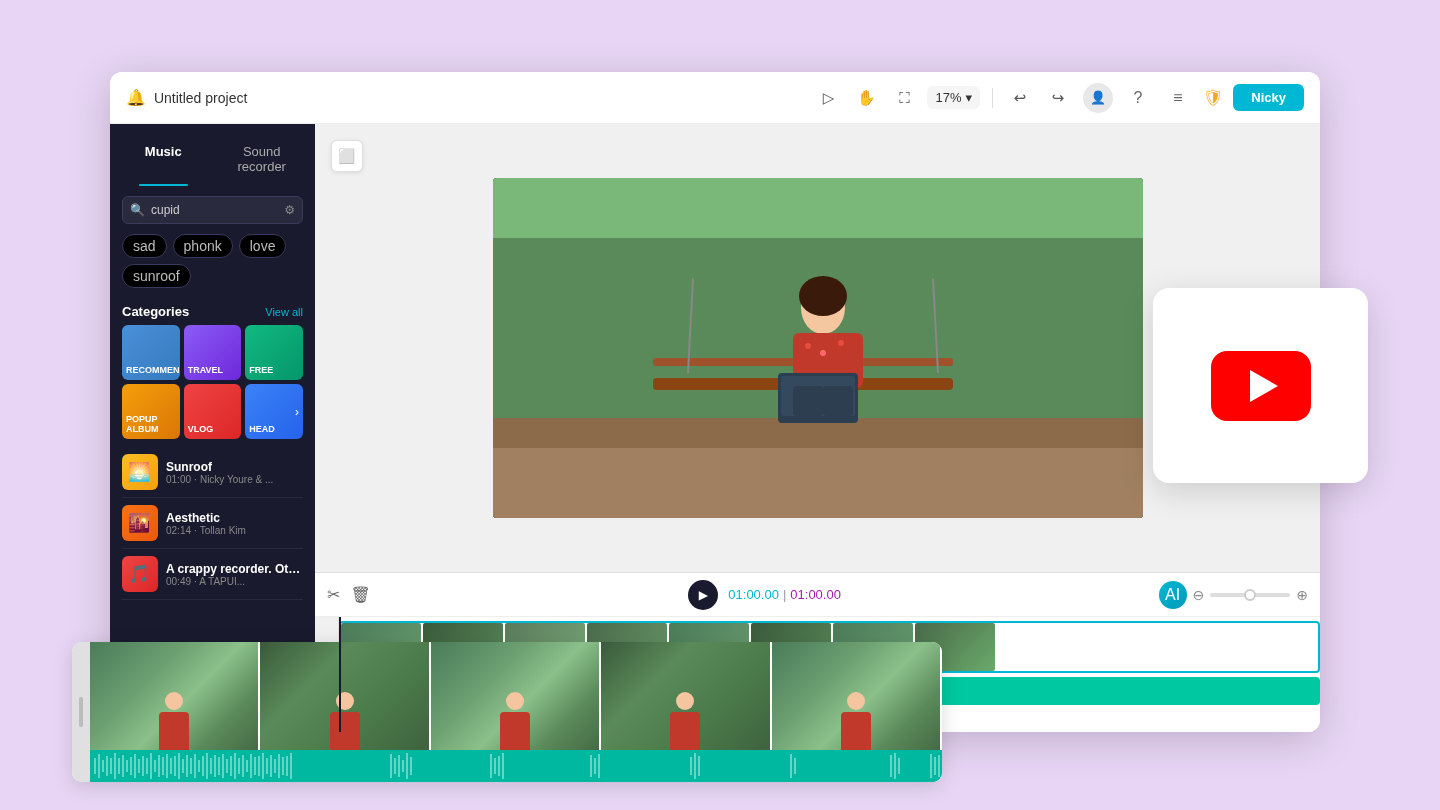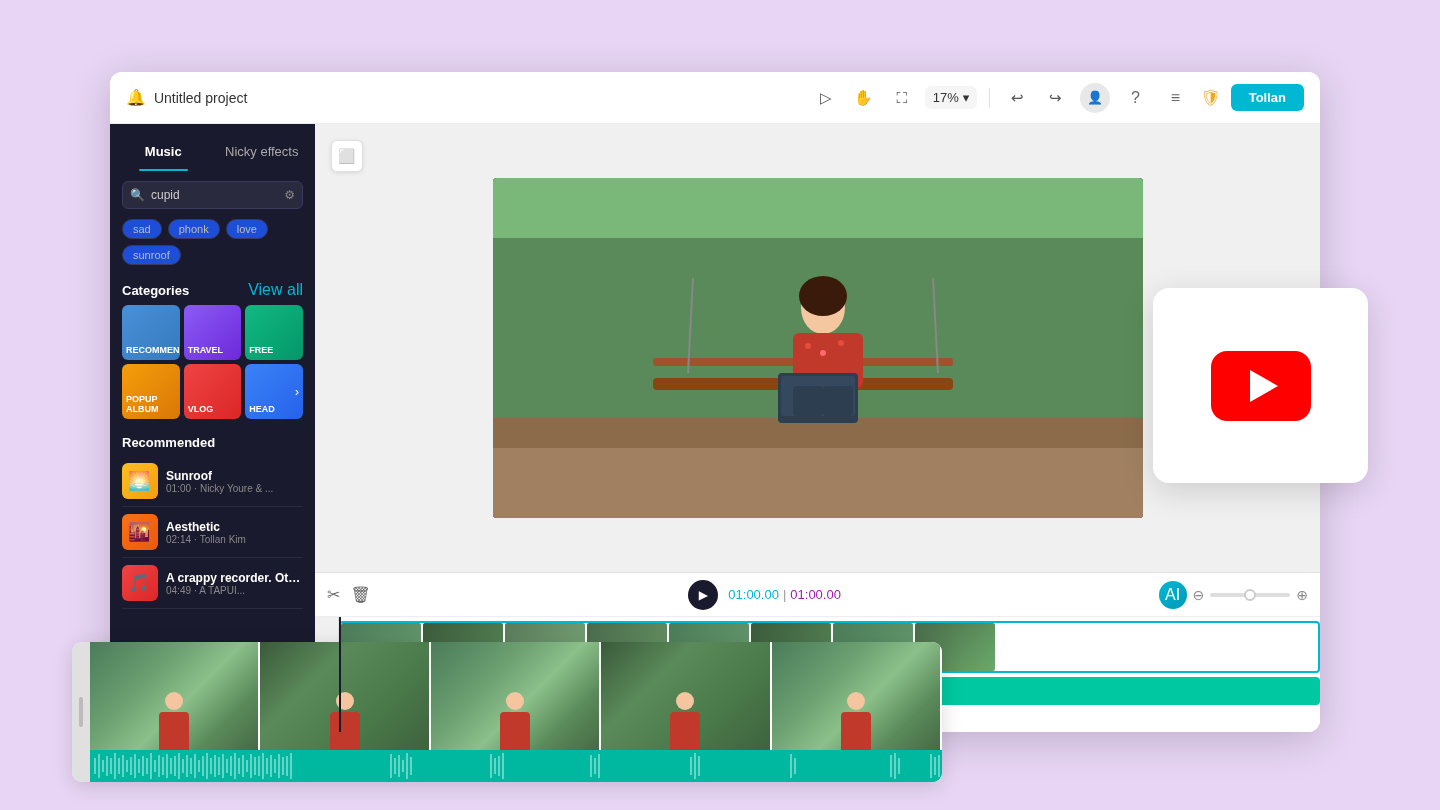--- a/index.html
+++ b/index.html
@@ -212,42 +212,42 @@
       cursor: pointer;
     }
 
     .tags-row {
       display: flex;
       gap: 6px;
       padding: 0 12px 8px;
       flex-wrap: wrap;
     }
     .tag {
-      background: #1d4ed8;
+      background: #000000;
       color: #bbb;
       border-radius: 12px;
       padding: 3px 10px;
-      font-size: 11px;
+      font-size: 14px;
       cursor: pointer;
       border: 1px solid #3a3a5e;
     }
 
     .sidebar-section-header {
       display: flex;
       justify-content: space-between;
       align-items: center;
       padding: 8px 12px 6px;
     }
     .sidebar-section-title {
       font-size: 13px;
       color: #fff;
       font-weight: 600;
     }
     .view-all-link {
-      font-size: 16px;
+      font-size: 11px;
       color: #00b8d4;
       cursor: pointer;
     }
 
     .categories-grid {
       display: grid;
       grid-template-columns: repeat(3, 1fr);
       gap: 4px;
       padding: 0 12px 8px;
       overflow: hidden;
@@ -743,31 +743,31 @@
       </button>
       <div class="toolbar-divider"></div>
       <button class="tool-btn">↩</button>
       <button class="tool-btn">↪</button>
     </div>
     <div class="toolbar-right">
       <div class="avatar-btn">👤</div>
       <button class="icon-btn">?</button>
       <button class="icon-btn">≡</button>
       <span class="shield-icon">🛡</span>
-      <button class="export-btn">Tollan</button>
+      <button class="export-btn">Nicky</button>
     </div>
   </div>
 
   <div class="main-content">
 
     <div class="sidebar">
 
       <div class="sidebar-tabs">
         <div class="sidebar-tab active">Music</div>
-        <div class="sidebar-tab">Nicky effects</div>
+        <div class="sidebar-tab">Sound recorder</div>
       </div>
 
       <div class="sidebar-search">
         <span class="search-icon-left">🔍</span>
         <input type="text" value="cupid" placeholder="cupid" style="">
         <span class="filter-icon">⚙</span>
       </div>
 
       <div class="tags-row">
         <span class="tag">sad</span>
@@ -808,44 +808,41 @@
           </div>
         </div>
         <div class="category-card">
           <div class="category-card-bg cat-head" style="position:relative;">
             <span class="category-label">HEAD</span>
             <span style="position:absolute;right:4px;top:50%;transform:translateY(-50%);color:#fff;font-size:12px;cursor:pointer;">›</span>
           </div>
         </div>
       </div>
 
-      <div class="sidebar-section-header">
-        <span class="sidebar-section-title">Recommended</span>
-      </div>
 
       <div class="recommended-section">
         <div class="music-item">
           <div class="music-thumb thumb-sunroof">🌅</div>
           <div class="music-info">
             <div class="music-name">Sunroof</div>
             <div class="music-meta">01:00 · Nicky Youre &amp; ...</div>
           </div>
         </div>
         <div class="music-item">
           <div class="music-thumb thumb-aesthetic">🌇</div>
           <div class="music-info">
             <div class="music-name">Aesthetic</div>
             <div class="music-meta">02:14 · Tollan Kim</div>
           </div>
         </div>
         <div class="music-item">
           <div class="music-thumb thumb-recorder">🎵</div>
           <div class="music-info">
             <div class="music-name">A crappy recorder. Otoboke /...</div>
-            <div class="music-meta">04:49 · A TAPUI...</div>
+            <div class="music-meta">00:49 · A TAPUI...</div>
           </div>
         </div>
       </div>
 
     </div>
 
     <div class="canvas-area">
 
       <div class="canvas-container">
 

